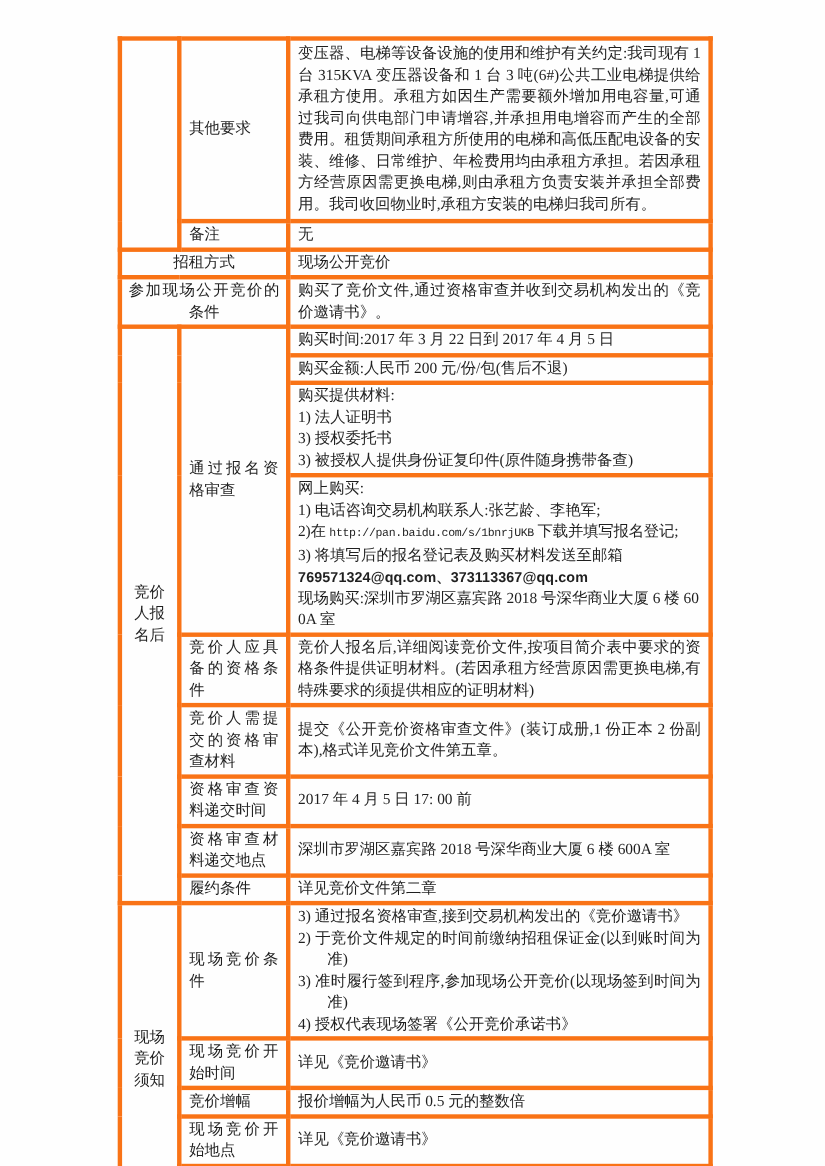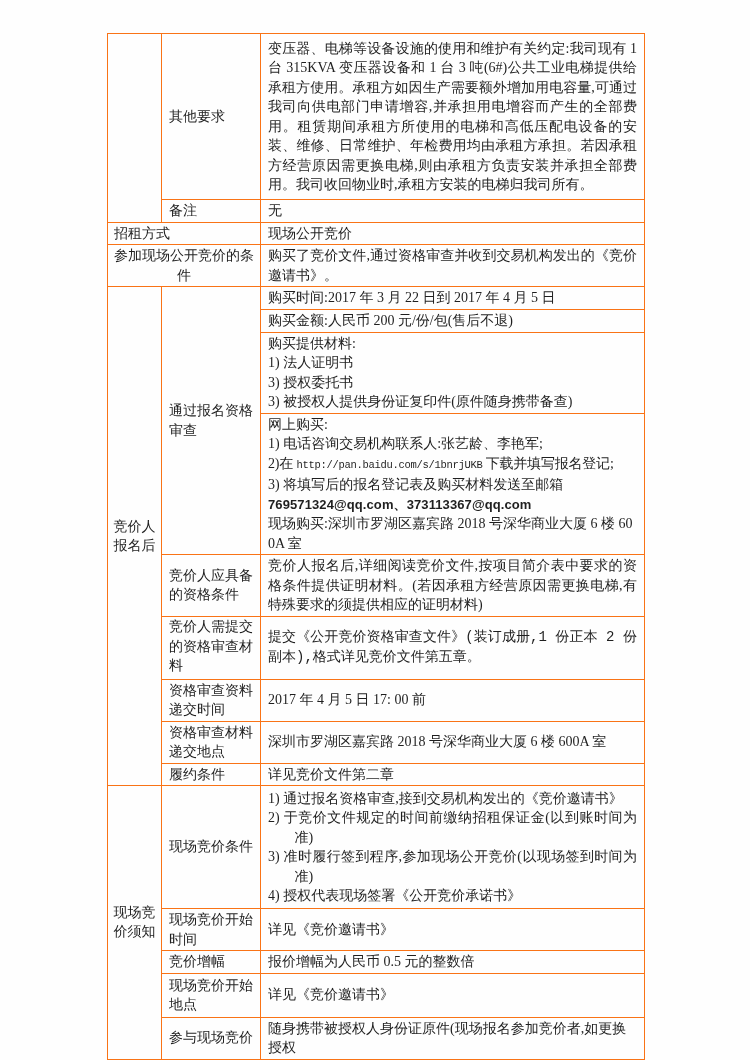--- a/index.html
+++ b/index.html
@@ -22,21 +22,21 @@
     width: 537px;
     border-collapse: collapse;
     table-layout: fixed;
     font-size: 14px;
     line-height: 19.5px;
   }
   col.c1 { width: 54px; }
   col.c2 { width: 99px; }
   col.c3 { width: 384px; }
   td {
-    border: 1px solid #f97316;
+    border: 4px solid #f97316;
     vertical-align: middle;
     padding: 1px 6px;
     word-break: break-all;
   }
   
   td.a {
     text-align: center;
     padding: 1px 5px;
   }
   
@@ -44,38 +44,39 @@
     text-align: justify;
     text-justify: inter-character;
     padding: 1px 7px;
   }
   td.b.dist { text-align-last: justify; }
   
   td.c { padding: 1px 7px; }
   td.c.just { text-align: justify; text-justify: inter-character; }
   
   td.merged {
+    text-align: center;
   }
   td.merged.wrap2 {
     text-align: justify;
     text-justify: inter-character;
     text-align-last: center;
     padding: 1px 6px;
   }
   
   tr.r1  { height: 166px; }
   tr.r2  { height: 18px; }
   tr.r3  { height: 18px; }
   tr.r4  { height: 37px; }
   tr.r5  { height: 23px; }
   tr.r6  { height: 22px; }
   tr.r7  { height: 78px; }
   tr.r8  { height: 138px; }
   tr.r9  { height: 59px; }
-  tr.r10 { height: 63px; font-family: Liberation Mono, monospace; }
+  tr.r10 { height: 63px; }
   tr.r11 { height: 37px; }
   tr.r12 { height: 38px; }
   tr.r13 { height: 20px; }
   tr.r14 { height: 123px; }
   tr.r15 { height: 35px; }
   tr.r16 { height: 20px; }
   tr.r17 { height: 44px; }
   tr.r18 { height: 20px; }
   
   .hang {
@@ -168,21 +169,21 @@
         <td class="c">深圳市罗湖区嘉宾路 2018 号深华商业大厦 6 楼 600A 室</td>
       </tr>
       <tr class="r13">
         <td class="b">履约条件</td>
         <td class="c">详见竞价文件第二章</td>
       </tr>
       <tr class="r14">
         <td class="a" rowspan="5">现场竞价须知</td>
         <td class="b">现场竞价条件</td>
         <td class="c">
-          <div class="hang">1) 通过报名资格审查,接到交易机构发出的《竞价邀请书》</div>
+          <div class="hang">3) 通过报名资格审查,接到交易机构发出的《竞价邀请书》</div>
           <div class="hang">2) 于竞价文件规定的时间前缴纳招租保证金(以到账时间为准)</div>
           <div class="hang">3) 准时履行签到程序,参加现场公开竞价(以现场签到时间为准)</div>
           <div class="hang">4) 授权代表现场签署《公开竞价承诺书》</div>
         </td>
       </tr>
       <tr class="r15">
         <td class="b">现场竞价开始时间</td>
         <td class="c">详见《竞价邀请书》</td>
       </tr>
       <tr class="r16">

